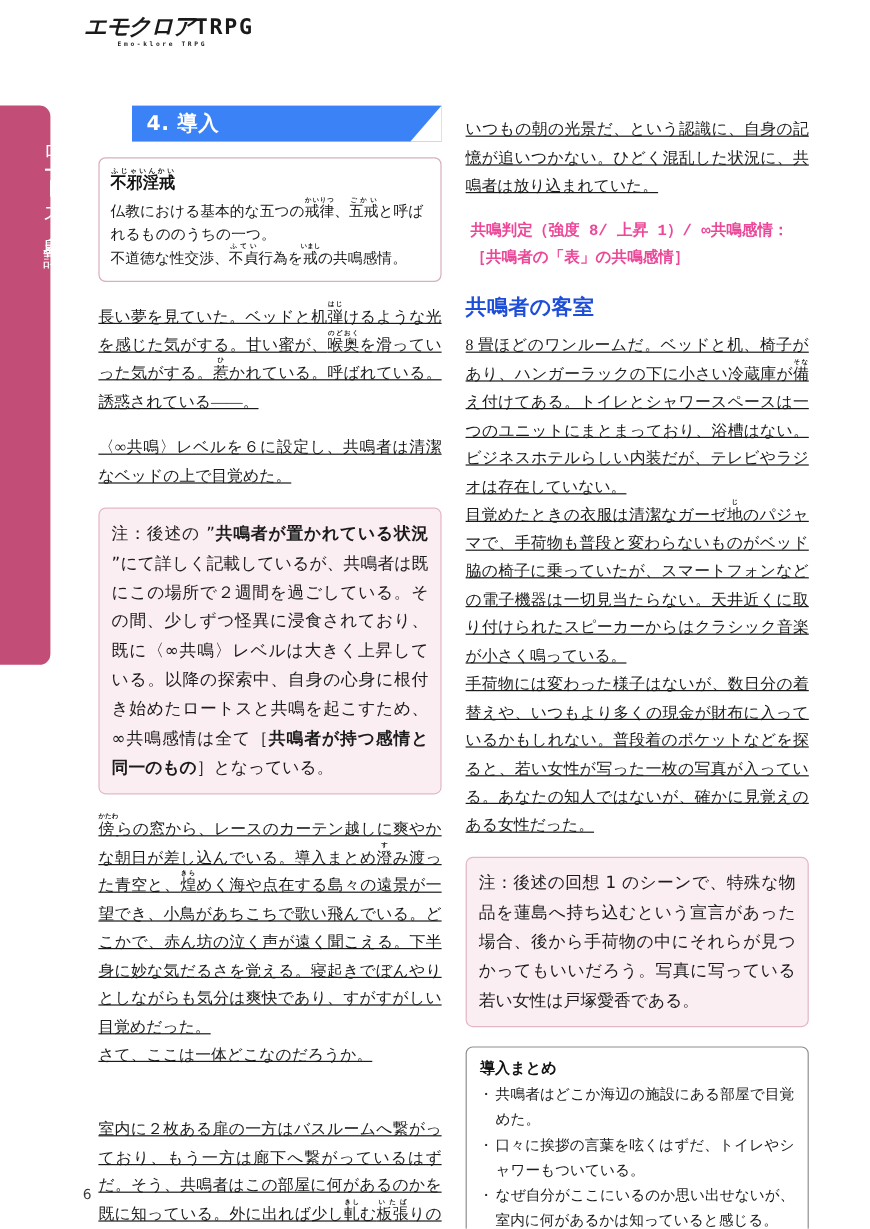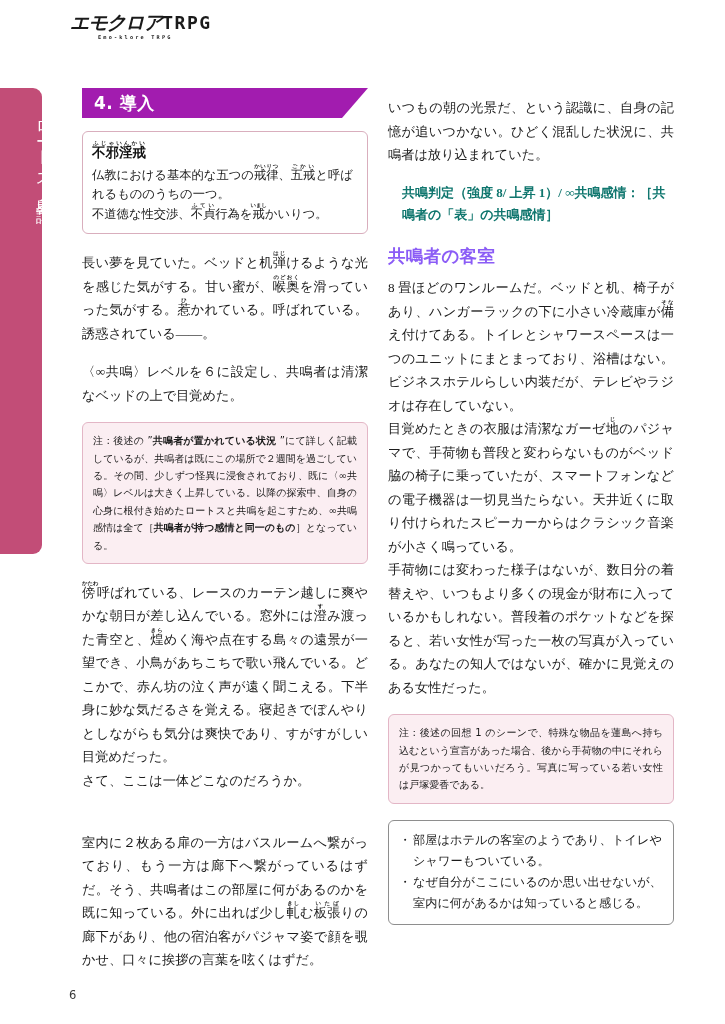--- a/index.html
+++ b/index.html
@@ -87,22 +87,23 @@
     top: 88px;
     width: 286px;
   }
   .col-left  { left: 82px; }
   .col-right { left: 388px; }
 
   
   .banner {
     position: relative;
     height: 30px;
-    background: #a21caf;
+    background: #3b82f6;
     margin-bottom: 13px;
+    margin-left: 28px;
   }
   .banner::after {
     content: "";
     position: absolute;
     right: 0;
     top: 0;
     width: 0;
     height: 0;
     border-style: solid;
     border-width: 0 0 30px 26px;
@@ -157,53 +158,54 @@
 
   
   .para {
     font-family: "Liberation Serif", "DejaVu Serif", serif;
     font-size: 13.2px;
     line-height: 1.78;
     color: #1b1b1b;
     margin: 0 0 15px 0;
     text-align: justify;
     text-justify: inter-ideograph;
+    text-decoration: underline;
   }
 
   
   .note-box {
     background: #fbeef2;
     border: 1px solid #e3b6c6;
     border-radius: 6px;
     padding: 9px 10px;
     margin: 2px 0 16px 0;
     font-family: "DejaVu Sans", sans-serif;
-    font-size: 10px;
+    font-size: 14px;
     line-height: 1.74;
     color: #1b1b1b;
     text-align: justify;
   }
   .note-box b { font-weight: bold; }
 
   
   .lead-bold {
-    font-family: Liberation Serif, serif;
+    font-family: Liberation Mono, monospace;
     font-weight: bold;
     font-size: 13px;
     line-height: 1.72;
-    color: #0f766e;
-    margin: 0 0 18px 14px;
+    color: #ec4899;
+    margin: 0 0 18px 4px;
   }
 
   
   .sub-head {
     font-family: "DejaVu Sans", sans-serif;
     font-weight: bold;
     font-size: 17.5px;
-    color: #8b5cf6;
+    color: #1d4ed8;
     margin: 0 0 8px 0;
     letter-spacing: 0.3px;
   }
 
   
   .summary-box {
     border: 1px solid #8e8e8e;
     border-radius: 6px;
     padding: 9px 11px 10px 11px;
     margin-top: 14px;
@@ -265,50 +267,52 @@
   <div class="col col-left">
 
     <div class="banner">
       <div class="banner-title">4. 導入</div>
     </div>
 
     <div class="glossary-box">
       <div class="glossary-term">
         <ruby><span>不邪淫戒</span><rt>ふじゃいんかい</rt></ruby>
       </div>
-      <div class="glossary-body"><span>仏教における基本的な五つの</span><ruby><span>戒律</span><rt>かいりつ</rt></ruby><span>、</span><ruby><span>五戒</span><rt>ごかい</rt></ruby><span>と呼ばれるもののうちの一つ。</span><br><span>不道徳な性交渉、</span><ruby><span>不貞</span><rt>ふてい</rt></ruby><span>行為を</span><ruby><span>戒</span><rt>いまし</rt></ruby><span>かいりつ。</span></div>
+      <div class="glossary-body"><span>仏教における基本的な五つの</span><ruby><span>戒律</span><rt>かいりつ</rt></ruby><span>、</span><ruby><span>五戒</span><rt>ごかい</rt></ruby><span>と呼ばれるもののうちの一つ。</span><br><span>不道徳な性交渉、</span><ruby><span>不貞</span><rt>ふてい</rt></ruby><span>行為を</span><ruby><span>戒</span><rt>いまし</rt></ruby><span>の共鳴感情。</span></div>
     </div>
 
     <p class="para"><span>長い夢を見ていた。ベッドと机</span><ruby><span>弾</span><rt>はじ</rt></ruby><span>けるような光を感じた気がする。甘い蜜が、</span><ruby><span>喉奥</span><rt>のどおく</rt></ruby><span>を滑っていった気がする。</span><ruby><span>惹</span><rt>ひ</rt></ruby><span>かれている。呼ばれている。誘惑されている――。</span></p>
 
     <p class="para">〈∞共鳴〉レベルを６に設定し、共鳴者は清潔なベッドの上で目覚めた。</p>
 
     <div class="note-box"><span>注：後述の ”<b>共鳴者が置かれている状況</b> ”にて詳しく記載しているが、共鳴者は既にこの場所で２週間を過ごしている。その間、少しずつ怪異に浸食されており、既に〈∞共鳴〉レベルは大きく上昇している。以降の探索中、自身の心身に根付き始めたロートスと共鳴を起こすため、∞共鳴感情は全て［<b>共鳴者が持つ感情と同一のもの</b>］となっている。</span></div>
 
-    <p class="para"><ruby><span>傍</span><rt>かたわ</rt></ruby><span>呼ばれている、レースのカーテン越しに爽やかな朝日が差し込んでいる。窓外には</span><ruby><span>澄</span><rt>す</rt></ruby><span>み渡った青空と、</span><ruby><span>煌</span><rt>きら</rt></ruby><span>めく海や点在する島々の遠景が一望でき、小鳥があちこちで歌い飛んでいる。どこかで、赤ん坊の泣く声が遠く聞こえる。下半身に妙な気だるさを覚える。寝起きでぼんやりとしながらも気分は爽快であり、すがすがしい目覚めだった。</span><br><span>さて、ここは一体どこなのだろうか。</span></p>
+    <p class="para"><ruby><span>傍</span><rt>かたわ</rt></ruby><span>らの窓から、レースのカーテン越しに爽やかな朝日が差し込んでいる。導入まとめ</span><ruby><span>澄</span><rt>す</rt></ruby><span>み渡った青空と、</span><ruby><span>煌</span><rt>きら</rt></ruby><span>めく海や点在する島々の遠景が一望でき、小鳥があちこちで歌い飛んでいる。どこかで、赤ん坊の泣く声が遠く聞こえる。下半身に妙な気だるさを覚える。寝起きでぼんやりとしながらも気分は爽快であり、すがすがしい目覚めだった。</span><br><span>さて、ここは一体どこなのだろうか。</span></p>
 
     <p class="para"><br><span>室内に２枚ある扉の一方はバスルームへ繋がっており、もう一方は廊下へ繋がっているはずだ。そう、共鳴者はこの部屋に何があるのかを既に知っている。外に出れば少し</span><ruby><span>軋</span><rt>きし</rt></ruby><span>む</span><ruby><span>板張</span><rt>いたば</rt></ruby><span>りの廊下があり、他の宿泊客がパジャマ姿で顔を覗かせ、口々に挨拶の言葉を呟くはずだ。</span></p>
 
   </div>
 
   <div class="col col-right">
 
     <p class="para" style="margin-top:8px;">いつもの朝の光景だ、という認識に、自身の記憶が追いつかない。ひどく混乱した状況に、共鳴者は放り込まれていた。</p>
 
     <p class="lead-bold">共鳴判定（強度 8/ 上昇 1）/ ∞共鳴感情：［共鳴者の「表」の共鳴感情］</p>
 
     <h2 class="sub-head">共鳴者の客室</h2>
 
     <p class="para"><span>8 畳ほどのワンルームだ。ベッドと机、椅子があり、ハンガーラックの下に小さい冷蔵庫が</span><ruby><span>備</span><rt>そな</rt></ruby><span>え付けてある。トイレとシャワースペースは一つのユニットにまとまっており、浴槽はない。ビジネスホテルらしい内装だが、テレビやラジオは存在していない。</span><br><span>目覚めたときの衣服は清潔なガーゼ</span><ruby><span>地</span><rt>じ</rt></ruby><span>のパジャマで、手荷物も普段と変わらないものがベッド脇の椅子に乗っていたが、スマートフォンなどの電子機器は一切見当たらない。天井近くに取り付けられたスピーカーからはクラシック音楽が小さく鳴っている。</span><br><span>手荷物には変わった様子はないが、数日分の着替えや、いつもより多くの現金が財布に入っているかもしれない。普段着のポケットなどを探ると、若い女性が写った一枚の写真が入っている。あなたの知人ではないが、確かに見覚えのある女性だった。</span></p>
 
     <div class="note-box">注：後述の回想 1 のシーンで、特殊な物品を蓮島へ持ち込むという宣言があった場合、後から手荷物の中にそれらが見つかってもいいだろう。写真に写っている若い女性は戸塚愛香である。</div>
 
     <div class="summary-box">
+      <div class="summary-title">導入まとめ</div>
       <ul class="summary-list">
-        <li>部屋はホテルの客室のようであり、トイレやシャワーもついている。</li>
+        <li>共鳴者はどこか海辺の施設にある部屋で目覚めた。</li>
+        <li>口々に挨拶の言葉を呟くはずだ、トイレやシャワーもついている。</li>
         <li>なぜ自分がここにいるのか思い出せないが、室内に何があるかは知っていると感じる。</li>
       </ul>
     </div>
 
   </div>
 
   <div class="page-number">6</div>
 
 </div>
 

